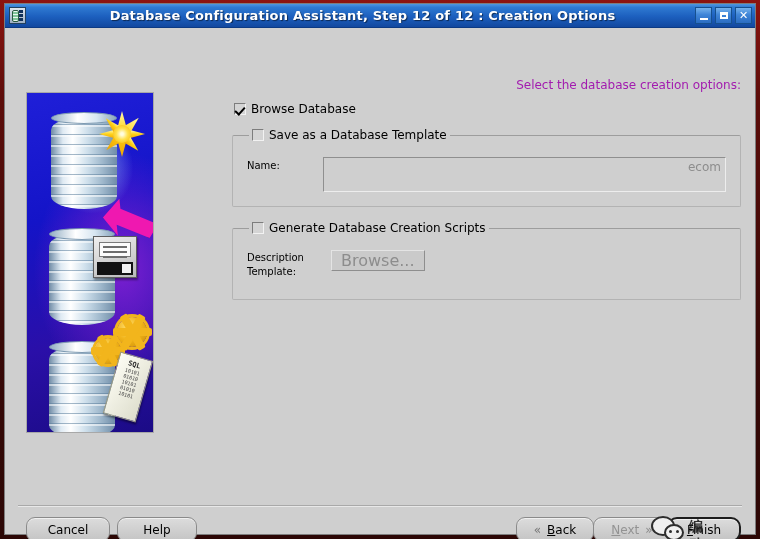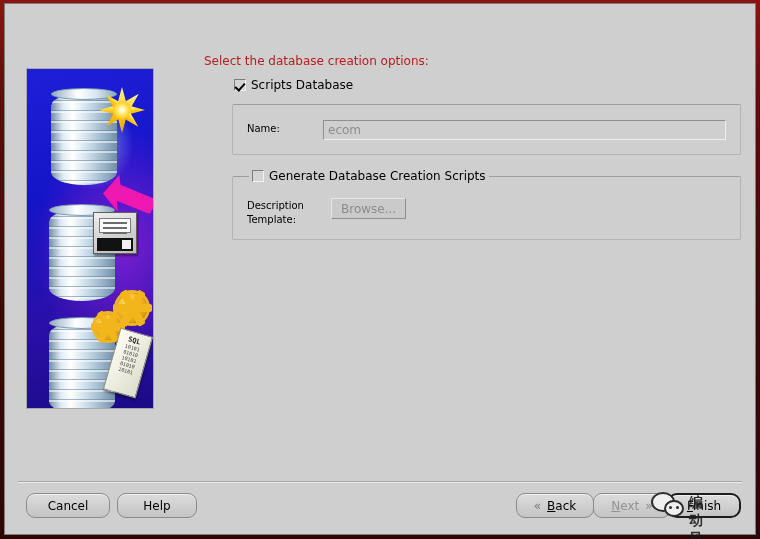--- a/index.html
+++ b/index.html
@@ -171,21 +171,21 @@
     box-shadow: 1px 2px 2px rgba(0,0,0,.4);
     overflow: hidden;
   }
   #scroll .sql { font: bold 7px "DejaVu Sans Mono", monospace; color:#2b2b2b; text-align:center; margin-top:4px;}
   #scroll .bits { font: 5px "DejaVu Sans Mono", monospace; color:#4a4a4a; line-height:6px; text-align:center; }
 
   
   #form {
     position: absolute; left: 197px; top: 50px; right: 14px;
   }
-  .intro { font-size: 12px; color: #b91c1c; margin: 0 0 10px 2px; }
+  .intro { font-size: 12px; color: #a21caf; margin: 0 0 10px 2px; text-align: right; }
 
   .cbrow { display: flex; align-items: center; gap: 5px; margin-left: 32px; }
   .cbox {
     width: 12px; height: 12px; flex: 0 0 auto;
     background: #d4d4d4;
     border: 1px solid #6b6b6b;
     border-top-color: #7d7d7d; border-left-color: #7d7d7d;
     border-right-color: #f2f2f2; border-bottom-color: #f2f2f2;
     position: relative;
   }
@@ -206,41 +206,41 @@
   }
   fieldset.grp legend { padding: 0 3px; margin-left: 2px; }
   .legend-inner { display: flex; align-items: center; gap: 5px; }
 
   .field-row { display: flex; align-items: flex-start; margin-top: 9px; }
   .field-label { font-size: 10px; color: #000; width: 76px; flex: 0 0 auto; padding-top: 3px; }
   .field-label.two { line-height: 14px; padding-top: 1px; }
 
   .tf {
     flex: 1 1 auto;
-    height: 20px;
+    height: 35px;
     background: #cfcfcf;
     border: 1px solid #8a8a8a;
     border-top-color: #8f8f8f; border-left-color: #8f8f8f;
     border-right-color: #ededed; border-bottom-color: #ededed;
     font-size: 12px; color: #8d8d8d;
     padding: 2px 4px; line-height: 15px;
-    overflow: hidden; white-space: nowrap;
+    overflow: hidden; white-space: nowrap; text-align: right;
   }
   .ta {
     flex: 1 1 auto; height: 68px;
     background: #cfcfcf;
     border: 1px solid #8a8a8a;
     border-top-color: #8f8f8f; border-left-color: #8f8f8f;
     border-right-color: #ededed; border-bottom-color: #ededed;
     font-size: 12px; color: #8d8d8d; padding: 2px 4px;
   }
   .browse-btn {
     flex: 0 0 auto; margin-left: 8px;
     height: 21px; padding: 0 9px;
-    font-size: 12px; color: #8d8d8d;
+    font-size: 16px; color: #8d8d8d;
     background: #cacaca;
     border: 1px solid #a6a6a6;
     border-top-color: #e4e4e4; border-left-color: #e4e4e4;
     border-right-color: #8e8e8e; border-bottom-color: #8e8e8e;
     display:flex; align-items:center;
   }
 
   
   #sep {
     position: absolute; left: 13px; right: 13px; top: 477px;
@@ -292,20 +292,42 @@
     letter-spacing: -1px;
     opacity: .9;
   }
 </style>
 </head>
 <body>
 
 <div id="window">
   <div id="window-inner">
 
+    <div id="titlebar">
+      <div id="app-icon">
+        <div class="cyl"></div>
+        <div class="dots">
+            <i></i>
+            <i></i>
+            <i></i>
+          </div>
+      </div>
+      <div id="title-text">Database Configuration Assistant, Step 12 of 12 : Creation Options</div>
+      <div id="win-buttons">
+        <div class="win-btn min">
+            <span></span>
+          </div>
+        <div class="win-btn max">
+            <span></span>
+          </div>
+        <div class="win-btn close">
+            <span>✕</span>
+          </div>
+      </div>
+    </div>
 
     <div id="body-area">
 
       <div id="art-panel">
 
         <div class="glow" style="left:6px;top:10px;width:118px;height:130px;"></div>
         <div class="cyl" style="left:24px;top:24px;width:66px;height:92px;">
           <div class="rings"></div>
           <div class="top"></div>
         </div>
@@ -352,33 +374,39 @@
           <div class="bits">10101<br>01010<br>10101<br>01010<br>10101</div>
         </div>
       </div>
 
       <div id="form">
 
         <p class="intro">Select the database creation options:</p>
 
         <div class="cbrow">
           <div class="cbox checked"></div>
-          <span class="cblabel">Scripts Database</span>
+          <span class="cblabel">Browse Database</span>
         </div>
 
         <fieldset class="grp">
+          <legend>
+            <span class="legend-inner">
+              <span class="cbox"></span>
+              <span class="cblabel">Save as a Database Template</span>
+            </span>
+          </legend>
 
           <div class="field-row">
             <span class="field-label">Name:</span>
             <div class="tf">ecom</div>
           </div>
 
         </fieldset>
 
-        <fieldset class="grp" style="margin-top:14px;padding-bottom:12px;">
+        <fieldset class="grp" style="margin-top:14px;padding-bottom:20px;">
           <legend>
             <span class="legend-inner">
               <span class="cbox"></span>
               <span class="cblabel">Generate Database Creation Scripts</span>
             </span>
           </legend>
 
           <div class="field-row">
             <span class="field-label two">
               <span>Description</span><br>

